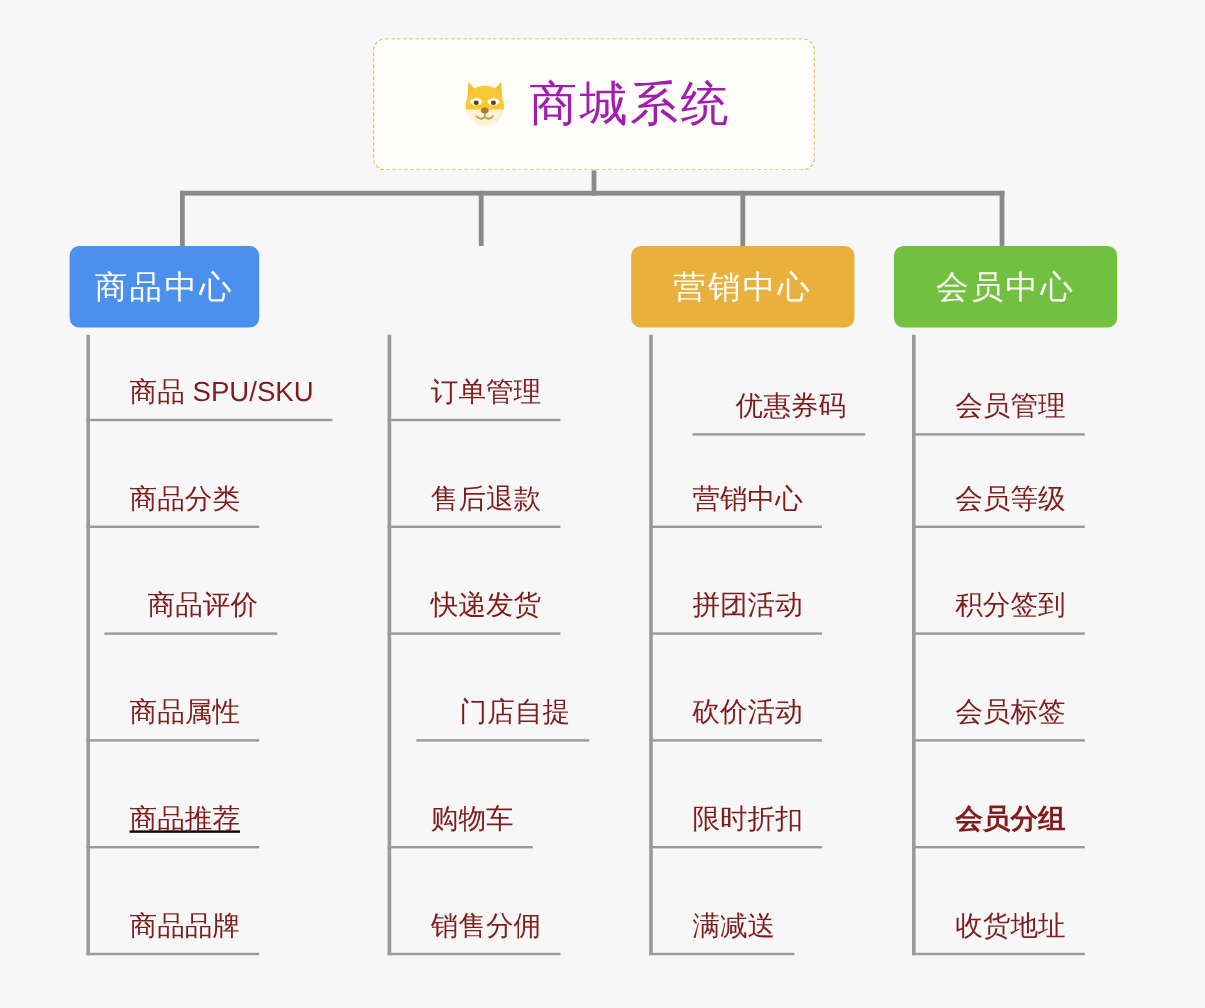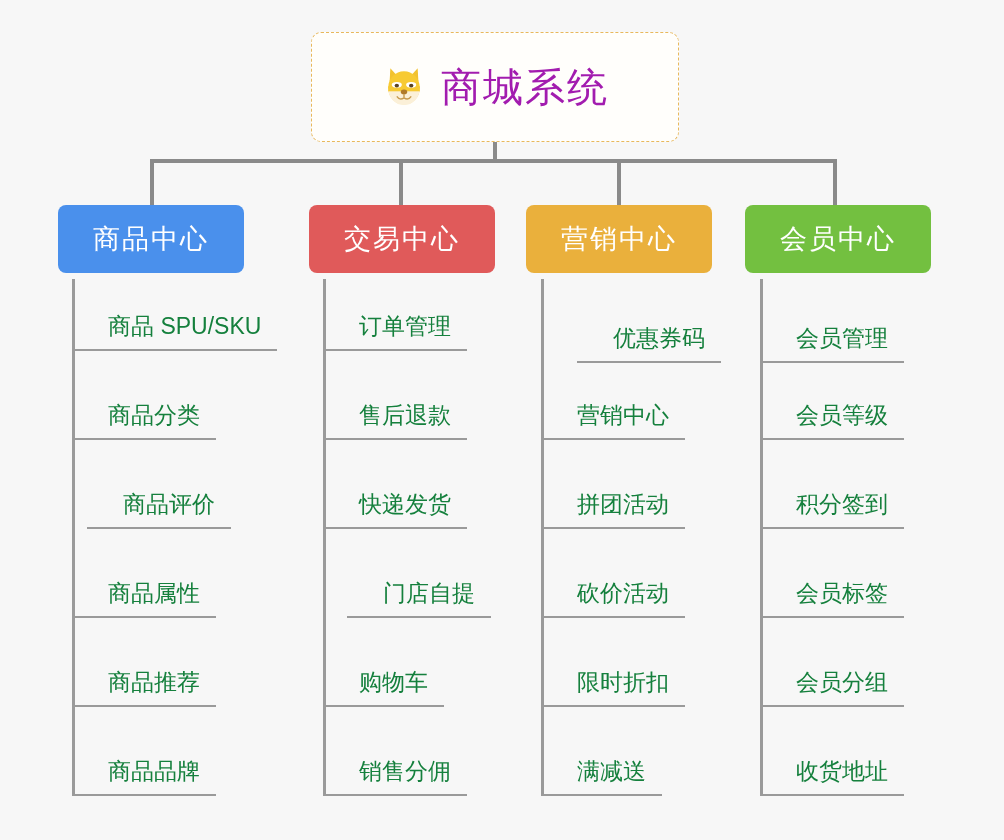--- a/index.html
+++ b/index.html
@@ -90,21 +90,21 @@
   }
   .leaf-item {
     position: absolute;
     left: 0;
     display: block;
     white-space: nowrap;
   }
   .leaf-text {
     display: block;
     font-size: 23px;
-    color: #15803d;
+    color: #7f1d1d;
     line-height: 1;
     padding: 0 16px 11px 36px;
     border-bottom: 2px solid #9a9a9a;
     white-space: nowrap;
   }
 </style>
 </head>
 <body>
 
 <div id="stage">
@@ -128,25 +128,22 @@
     <span class="root-title" style="color: #a21caf;">商城系统</span>
   </div>
 
   <div class="conn conn-v" style="left:493px; top:142px;  height:21px;"></div>
   <div class="conn conn-h" style="left:150px; top:159px;  width:687px;"></div>
   <div class="conn conn-v" style="left:150px; top:159px;  height:46px;"></div>
   <div class="conn conn-v" style="left:399px; top:159px;  height:46px;"></div>
   <div class="conn conn-v" style="left:617px; top:159px;  height:46px;"></div>
   <div class="conn conn-v" style="left:833px; top:159px;  height:46px;"></div>
 
-  <div class="cat-box" style="left: 58px; top: 205px; width: 186px; background: rgb(74, 144, 236);">
+  <div class="cat-box" style="left: 58px; top: 205px; width: 158px; background: rgb(74, 144, 236);">
     <span class="cat-label">商品中心</span>
-  </div>
-  <div class="cat-box" style="left: 309px; top: 205px; width: 186px; background: rgb(224, 90, 90);">
-    <span class="cat-label">交易中心</span>
   </div>
   <div class="cat-box" style="left: 745px; top: 205px; width: 186px; background: rgb(115, 192, 64);">
     <span class="cat-label">会员中心</span>
   </div>
   <div class="cat-box" style="left: 526px; top: 205px; width: 186px; background: rgb(234, 176, 60);">
     <span class="cat-label">营销中心</span>
   </div>
 
   <div class="leaf-col" style="left:72px;">
     <div class="leaf-spine" style="height: 517px;"></div>
@@ -155,21 +152,21 @@
       </a>
     <a class="leaf-item" style="top:125px;">
         <span class="leaf-text">商品分类</span>
       </a>
     <a class="leaf-item" style="top:214px;margin-left:15px;">
         <span class="leaf-text">商品评价</span>
       </a>
     <a class="leaf-item" style="top:303px;">
         <span class="leaf-text">商品属性</span>
       </a>
-    <a class="leaf-item" style="top:392px;">
+    <a class="leaf-item" style="top:392px;text-decoration:underline;">
         <span class="leaf-text">商品推荐</span>
       </a>
     <a class="leaf-item" style="top:481px;">
         <span class="leaf-text">商品品牌</span>
       </a>
   </div>
 
   <div class="leaf-col" style="left:323px;">
     <div class="leaf-spine" style="height: 517px;"></div>
     <a class="leaf-item" style="top:36px;">
@@ -221,21 +218,21 @@
       </a>
     <a class="leaf-item" style="top:125px;">
         <span class="leaf-text">会员等级</span>
       </a>
     <a class="leaf-item" style="top:214px;">
         <span class="leaf-text">积分签到</span>
       </a>
     <a class="leaf-item" style="top:303px;">
         <span class="leaf-text">会员标签</span>
       </a>
-    <a class="leaf-item" style="top:392px;">
+    <a class="leaf-item" style="top:392px;font-weight:bold;">
         <span class="leaf-text">会员分组</span>
       </a>
     <a class="leaf-item" style="top:481px;">
         <span class="leaf-text">收货地址</span>
       </a>
   </div>
 
 </div>
 
 </body></html>

